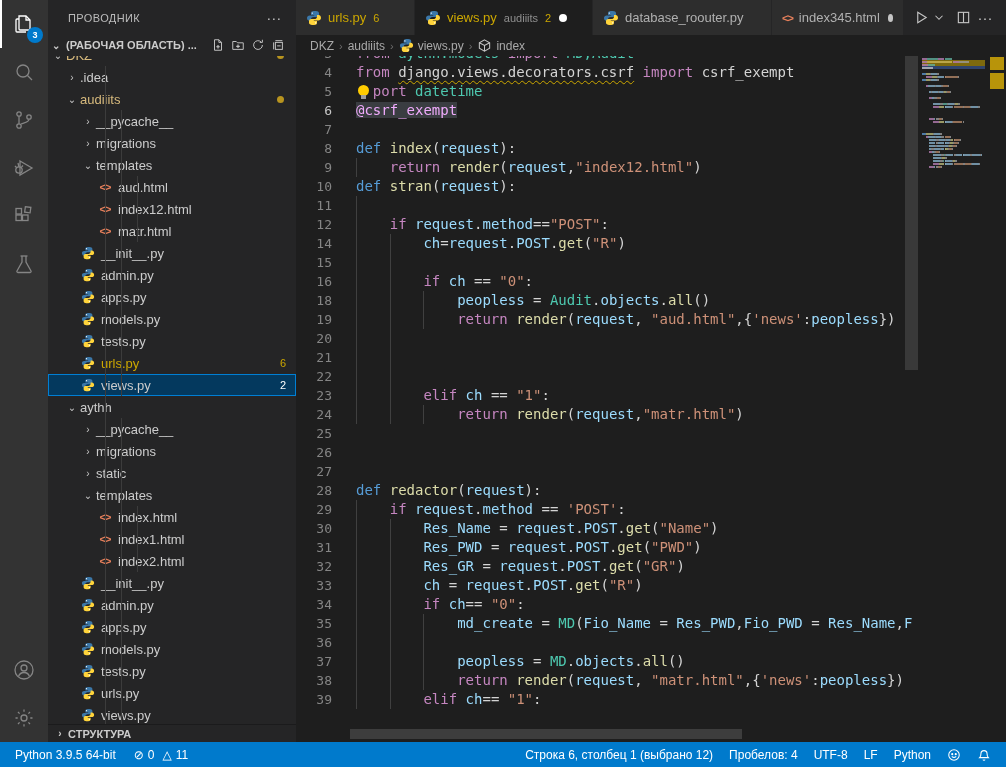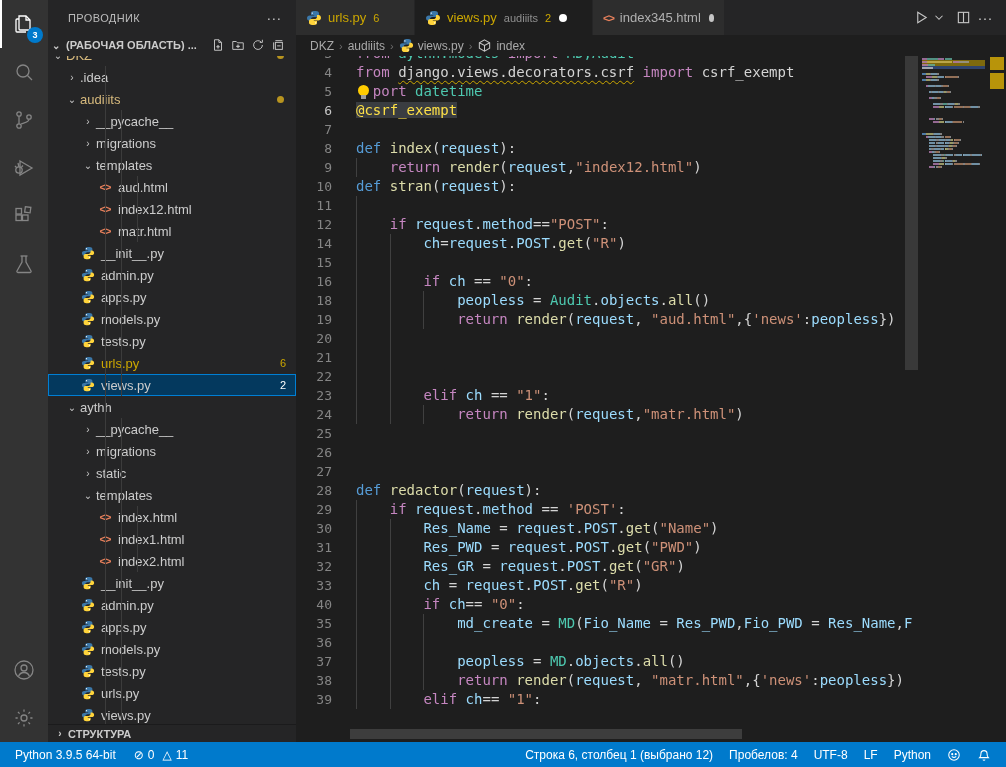--- a/index.html
+++ b/index.html
@@ -63,21 +63,21 @@
   #lines { position:absolute; left:0; top:-12px; width:626px; overflow:hidden; font-family:"DejaVu Sans Mono", monospace; font-size:14px; line-height:19px; }
   .cline { position:relative; height:19px; white-space:pre; }
   .ln { display:inline-block; width:36px; text-align:right; color:#858585; font-size:13px; vertical-align:top; }
   .ln.cur { color:#c6c6c6; }
   .ltext { position:absolute; left:60px; top:0; white-space:pre; }
   .guide { position:absolute; top:0; bottom:0; width:1px; background:#404040; }
   .tk-k { color:#c586c0; } .tk-d { color:#569cd6; } .tk-f { color:#dcdcaa; }
   .tk-v { color:#9cdcfe; } .tk-s { color:#ce9178; } .tk-t { color:#4ec9b0; }
   .tk-p { color:#d4d4d4; }
   .tk-wsq { color:#d4d4d4; text-decoration:underline; text-decoration-style:wavy; text-decoration-color:#cca700; text-decoration-thickness:1px; text-underline-offset:3px; }
-  .tk-sel { color:#fde047; background:#3a3d41; }
+  .tk-sel { color:#f0abfc; background:#3a3d41; }
   .bulb { position:absolute; left:0; top:3px; width:18px; height:15px; background:#1e1e1e; z-index:3; }
   .bulb::before { content:""; position:absolute; left:2px; top:0; width:11px; height:11px; border-radius:50%; background:#ffcc00; }
   .bulb::after { content:""; position:absolute; left:5px; top:10px; width:5px; height:4px; background:#9d9d9d; }
 
   
   #vscroll { position:absolute; left:609px; top:-11px; width:13px; height:325px; background:rgba(121,121,121,.30); }
   #minimap { position:absolute; left:626px; top:0; width:63px; height:686px; }
   .mm-row { position:absolute; left:0; width:63px; height:3px; }
   .mm-seg { position:absolute; top:1px; height:2px; opacity:.8; }
   .mm-warn { background:rgba(204,167,0,.55); }
@@ -468,20 +468,31 @@
               <path fill="#3b77a8" d="M7.9 1C6.1 1 5 1.8 5 3.2V5h3.2v.6H3.6C2.2 5.6 1 6.5 1 8.1c0 1.7 1 2.8 2.5 2.8H5V9.2C5 7.8 6.2 7 7.6 7h3C11.8 7 13 6.3 13 5V3.2C13 1.9 11.6 1 9.9 1z"></path>
               <path fill="#ffd43b" d="M8.1 15c1.8 0 2.9-.8 2.9-2.2V11H7.8v-.6h4.6c1.4 0 2.6-.9 2.6-2.5 0-1.7-1-2.8-2.5-2.8H11v1.6C11 8.2 9.8 9 8.4 9h-3C4.2 9 3 9.7 3 11v1.8C3 14.1 4.4 15 6.1 15z"></path>
               <circle cx="6.3" cy="3.1" r=".7" fill="#fff"></circle>
               <circle cx="9.7" cy="12.9" r=".7" fill="#fff"></circle>
             </svg>
           </span>
           <span class="lbl-warn">views.py</span>
           <span class="desc">audiiits</span>
           <span class="t-badge">2</span>
           <span class="dirty"></span>
+        </div>
+        <div class="tab" style="width: 179px;">
+          <span class="ficon">
+            <svg viewBox="0 0 16 16">
+              <path fill="#3b77a8" d="M7.9 1C6.1 1 5 1.8 5 3.2V5h3.2v.6H3.6C2.2 5.6 1 6.5 1 8.1c0 1.7 1 2.8 2.5 2.8H5V9.2C5 7.8 6.2 7 7.6 7h3C11.8 7 13 6.3 13 5V3.2C13 1.9 11.6 1 9.9 1z"></path>
+              <path fill="#ffd43b" d="M8.1 15c1.8 0 2.9-.8 2.9-2.2V11H7.8v-.6h4.6c1.4 0 2.6-.9 2.6-2.5 0-1.7-1-2.8-2.5-2.8H11v1.6C11 8.2 9.8 9 8.4 9h-3C4.2 9 3 9.7 3 11v1.8C3 14.1 4.4 15 6.1 15z"></path>
+              <circle cx="6.3" cy="3.1" r=".7" fill="#fff"></circle>
+              <circle cx="9.7" cy="12.9" r=".7" fill="#fff"></circle>
+            </svg>
+          </span>
+          <span class="">database_roouter.py</span>
         </div>
         <div class="tab" style="width: 132px;">
           <span class="ficon">
             <span class="html-glyph">&lt;&gt;</span>
           </span>
           <span class="">index345.html</span>
           <span class="dirty"></span>
         </div>
         <div id="tab-actions">
           <span class="ta-icon">
@@ -558,21 +569,21 @@
           <div class="cline"><span class="ln">24</span><div class="guide" style="left:60px"></div><div class="guide" style="left:93.72px"></div><div class="guide" style="left:127.44px"></div><span class="ltext"><span class="tk-p">            </span><span class="tk-k">return </span><span class="tk-f">render</span><span class="tk-p">(</span><span class="tk-v">request</span><span class="tk-p">,</span><span class="tk-s">"matr.html"</span><span class="tk-p">)</span></span></div>
           <div class="cline"><span class="ln">25</span><span class="ltext"></span></div>
           <div class="cline"><span class="ln">26</span><span class="ltext"></span></div>
           <div class="cline"><span class="ln">27</span><span class="ltext"></span></div>
           <div class="cline"><span class="ln">28</span><span class="ltext"><span class="tk-d">def </span><span class="tk-f">redactor</span><span class="tk-p">(</span><span class="tk-v">request</span><span class="tk-p">):</span></span></div>
           <div class="cline"><span class="ln">29</span><div class="guide" style="left:60px"></div><span class="ltext"><span class="tk-p">    </span><span class="tk-k">if </span><span class="tk-v">request</span><span class="tk-p">.</span><span class="tk-v">method</span><span class="tk-p"> == </span><span class="tk-s">'POST'</span><span class="tk-p">:</span></span></div>
           <div class="cline"><span class="ln">30</span><div class="guide" style="left:60px"></div><div class="guide" style="left:93.72px"></div><span class="ltext"><span class="tk-p">        </span><span class="tk-v">Res_Name</span><span class="tk-p"> = </span><span class="tk-v">request</span><span class="tk-p">.</span><span class="tk-v">POST</span><span class="tk-p">.</span><span class="tk-f">get</span><span class="tk-p">(</span><span class="tk-s">"Name"</span><span class="tk-p">)</span></span></div>
           <div class="cline"><span class="ln">31</span><div class="guide" style="left:60px"></div><div class="guide" style="left:93.72px"></div><span class="ltext"><span class="tk-p">        </span><span class="tk-v">Res_PWD</span><span class="tk-p"> = </span><span class="tk-v">request</span><span class="tk-p">.</span><span class="tk-v">POST</span><span class="tk-p">.</span><span class="tk-f">get</span><span class="tk-p">(</span><span class="tk-s">"PWD"</span><span class="tk-p">)</span></span></div>
           <div class="cline"><span class="ln">32</span><div class="guide" style="left:60px"></div><div class="guide" style="left:93.72px"></div><span class="ltext"><span class="tk-p">        </span><span class="tk-v">Res_GR</span><span class="tk-p"> = </span><span class="tk-v">request</span><span class="tk-p">.</span><span class="tk-v">POST</span><span class="tk-p">.</span><span class="tk-f">get</span><span class="tk-p">(</span><span class="tk-s">"GR"</span><span class="tk-p">)</span></span></div>
           <div class="cline"><span class="ln">33</span><div class="guide" style="left:60px"></div><div class="guide" style="left:93.72px"></div><span class="ltext"><span class="tk-p">        </span><span class="tk-v">ch</span><span class="tk-p"> = </span><span class="tk-v">request</span><span class="tk-p">.</span><span class="tk-v">POST</span><span class="tk-p">.</span><span class="tk-f">get</span><span class="tk-p">(</span><span class="tk-s">"R"</span><span class="tk-p">)</span></span></div>
-          <div class="cline"><span class="ln">40</span><div class="guide" style="left:60px"></div><div class="guide" style="left:93.72px"></div><span class="ltext"><span class="tk-p">        </span><span class="tk-k">if </span><span class="tk-v">ch</span><span class="tk-p">== </span><span class="tk-s">"0"</span><span class="tk-p">:</span></span></div>
+          <div class="cline"><span class="ln">34</span><div class="guide" style="left:60px"></div><div class="guide" style="left:93.72px"></div><span class="ltext"><span class="tk-p">        </span><span class="tk-k">if </span><span class="tk-v">ch</span><span class="tk-p">== </span><span class="tk-s">"0"</span><span class="tk-p">:</span></span></div>
           <div class="cline"><span class="ln">35</span><div class="guide" style="left:60px"></div><div class="guide" style="left:93.72px"></div><div class="guide" style="left:127.44px"></div><span class="ltext"><span class="tk-p">            </span><span class="tk-v">md_create</span><span class="tk-p"> = </span><span class="tk-t">MD</span><span class="tk-p">(</span><span class="tk-v">Fio_Name</span><span class="tk-p"> = </span><span class="tk-v">Res_PWD</span><span class="tk-p">,</span><span class="tk-v">Fio_PWD</span><span class="tk-p"> = </span><span class="tk-v">Res_Name</span><span class="tk-p">,</span><span class="tk-v">F</span></span></div>
           <div class="cline"><span class="ln">36</span><div class="guide" style="left:60px"></div><div class="guide" style="left:93.72px"></div><div class="guide" style="left:127.44px"></div></div>
           <div class="cline"><span class="ln">37</span><div class="guide" style="left:60px"></div><div class="guide" style="left:93.72px"></div><div class="guide" style="left:127.44px"></div><span class="ltext"><span class="tk-p">            </span><span class="tk-v">peopless</span><span class="tk-p"> = </span><span class="tk-t">MD</span><span class="tk-p">.</span><span class="tk-v">objects</span><span class="tk-p">.</span><span class="tk-f">all</span><span class="tk-p">()</span></span></div>
           <div class="cline"><span class="ln">38</span><div class="guide" style="left:60px"></div><div class="guide" style="left:93.72px"></div><div class="guide" style="left:127.44px"></div><span class="ltext"><span class="tk-p">            </span><span class="tk-k">return </span><span class="tk-f">render</span><span class="tk-p">(</span><span class="tk-v">request</span><span class="tk-p">, </span><span class="tk-s">"matr.html"</span><span class="tk-p">,{</span><span class="tk-s">'news'</span><span class="tk-p">:</span><span class="tk-v">peopless</span><span class="tk-p">})</span></span></div>
           <div class="cline"><span class="ln">39</span><div class="guide" style="left:60px"></div><div class="guide" style="left:93.72px"></div><span class="ltext"><span class="tk-p">        </span><span class="tk-k">elif </span><span class="tk-v">ch</span><span class="tk-p">== </span><span class="tk-s">"1"</span><span class="tk-p">:</span></span></div>
         </div>
       <div id="vscroll"></div>
       <div id="minimap">
           <div class="mm-row" style="top: 1px;">
             <div class="mm-seg" style="left: 0px; width: 4.5px; background: rgb(179, 124, 176);"></div>

